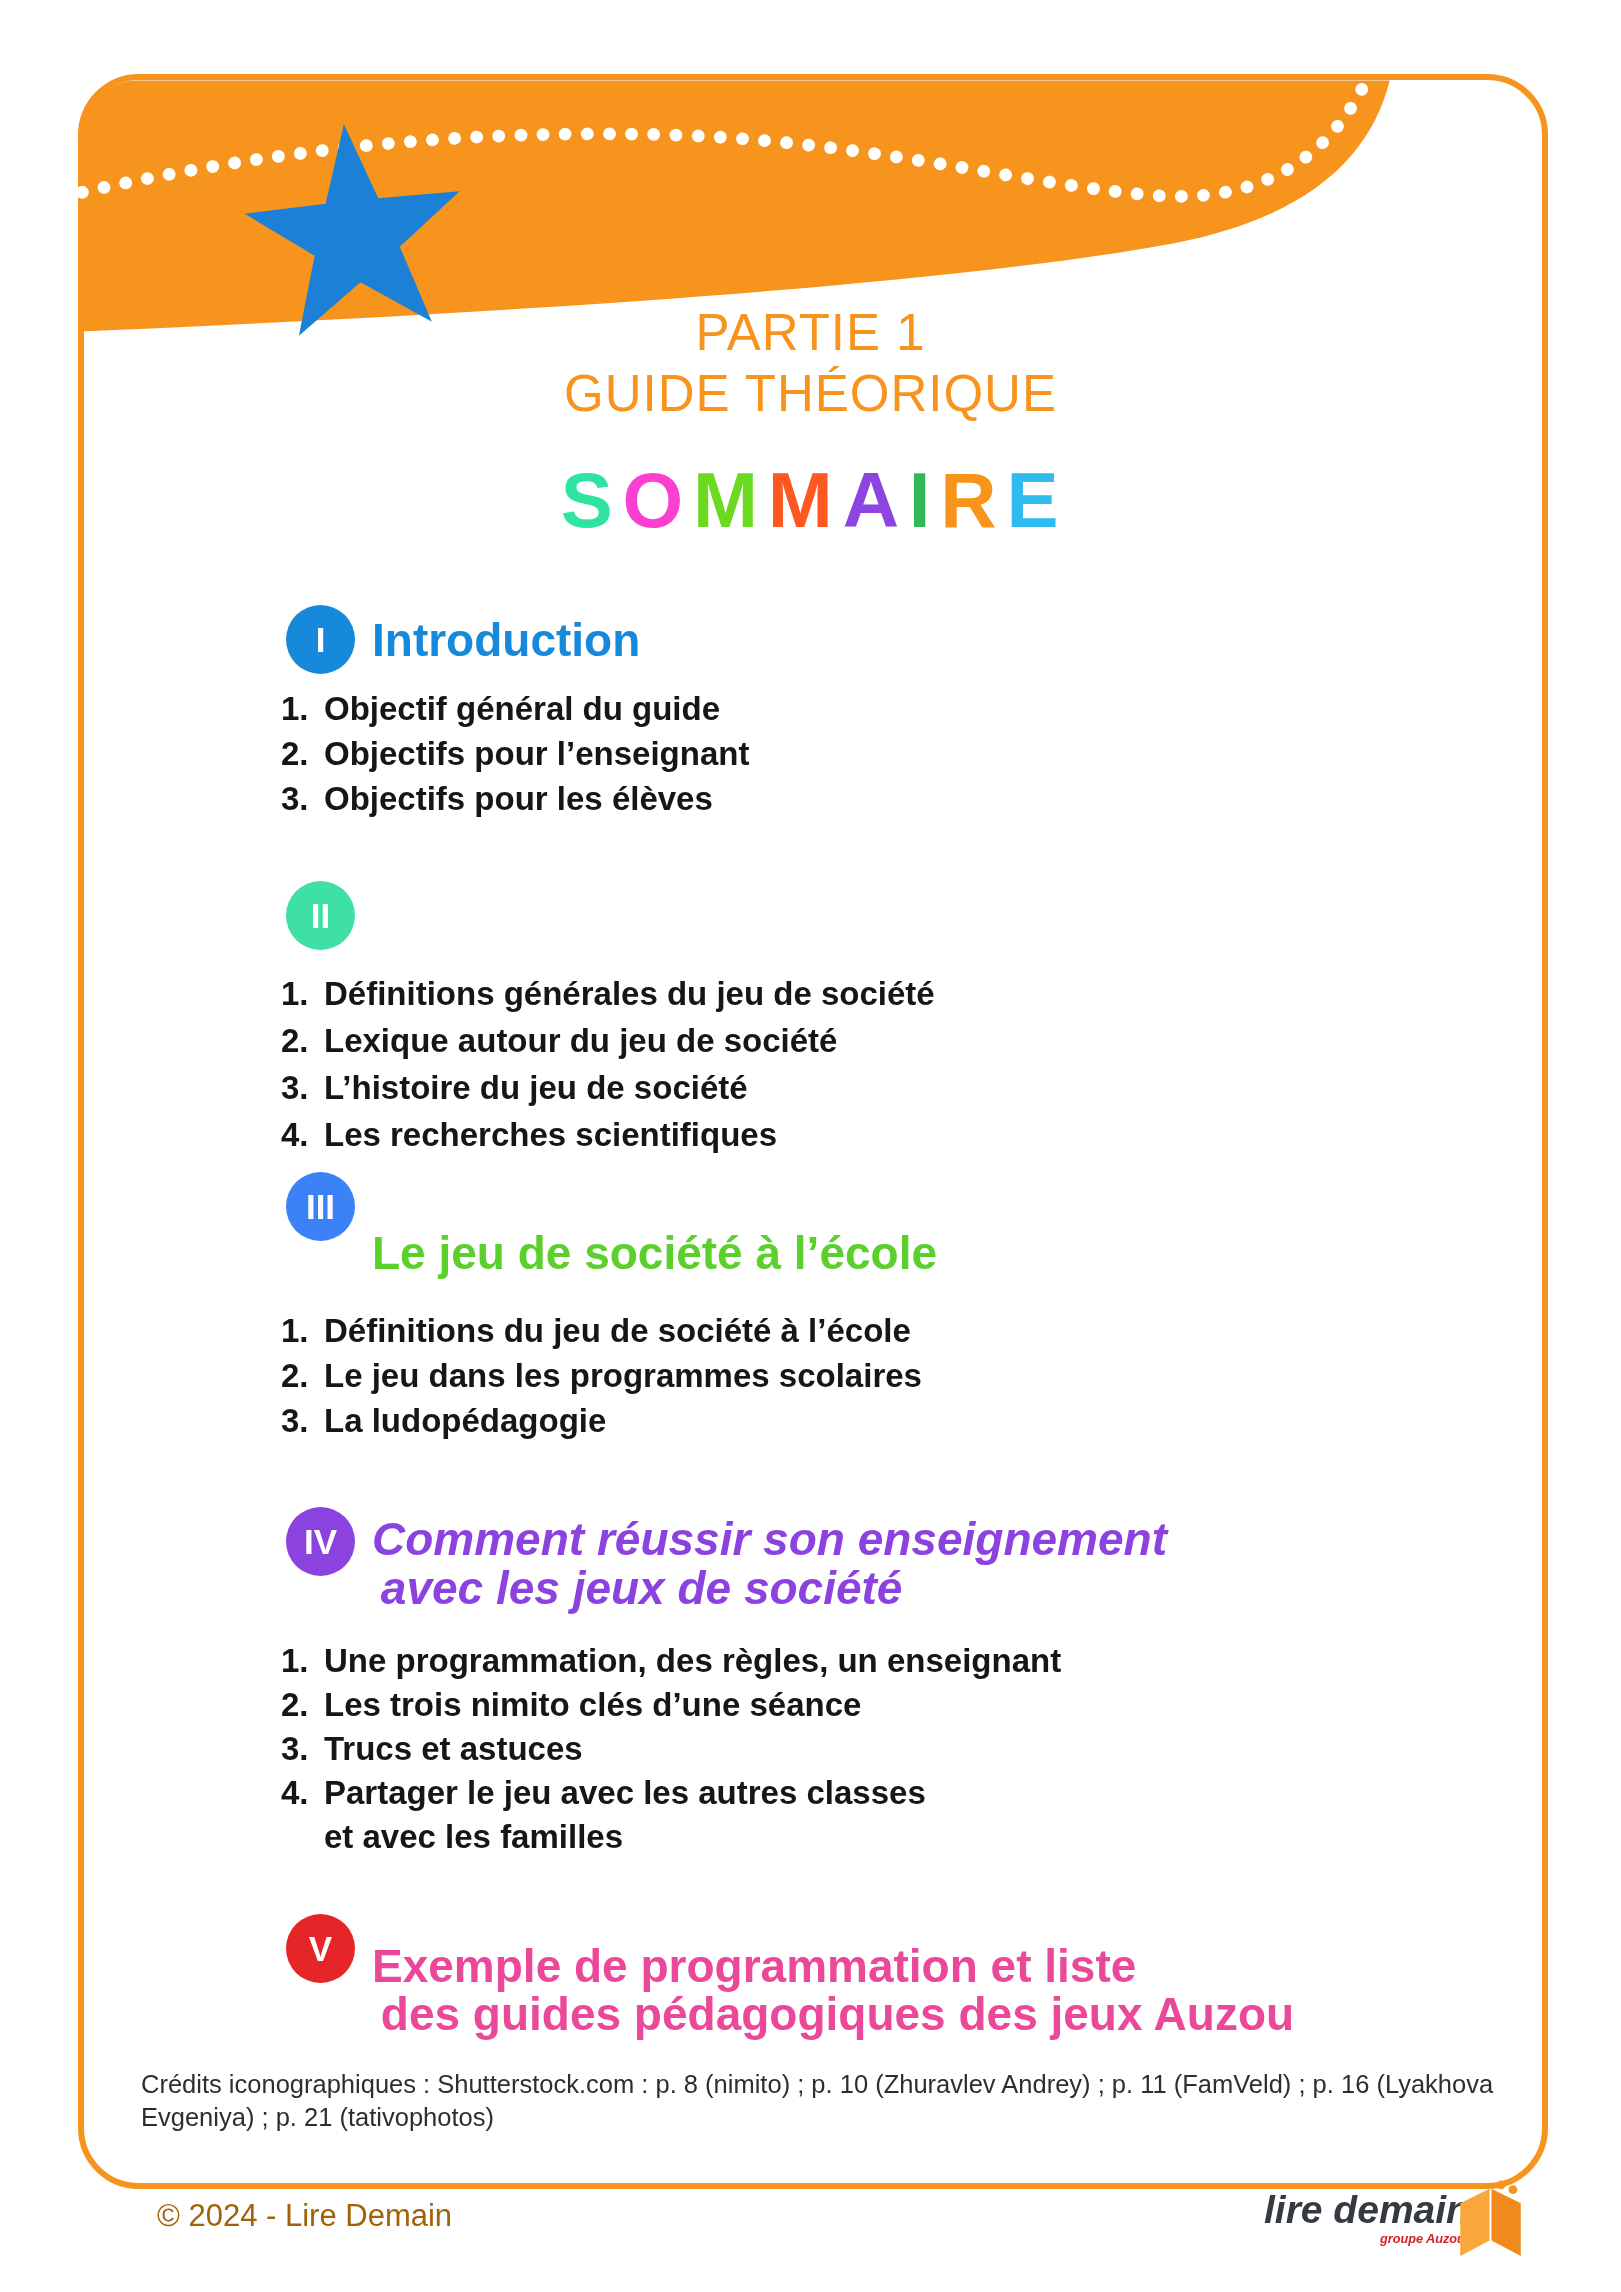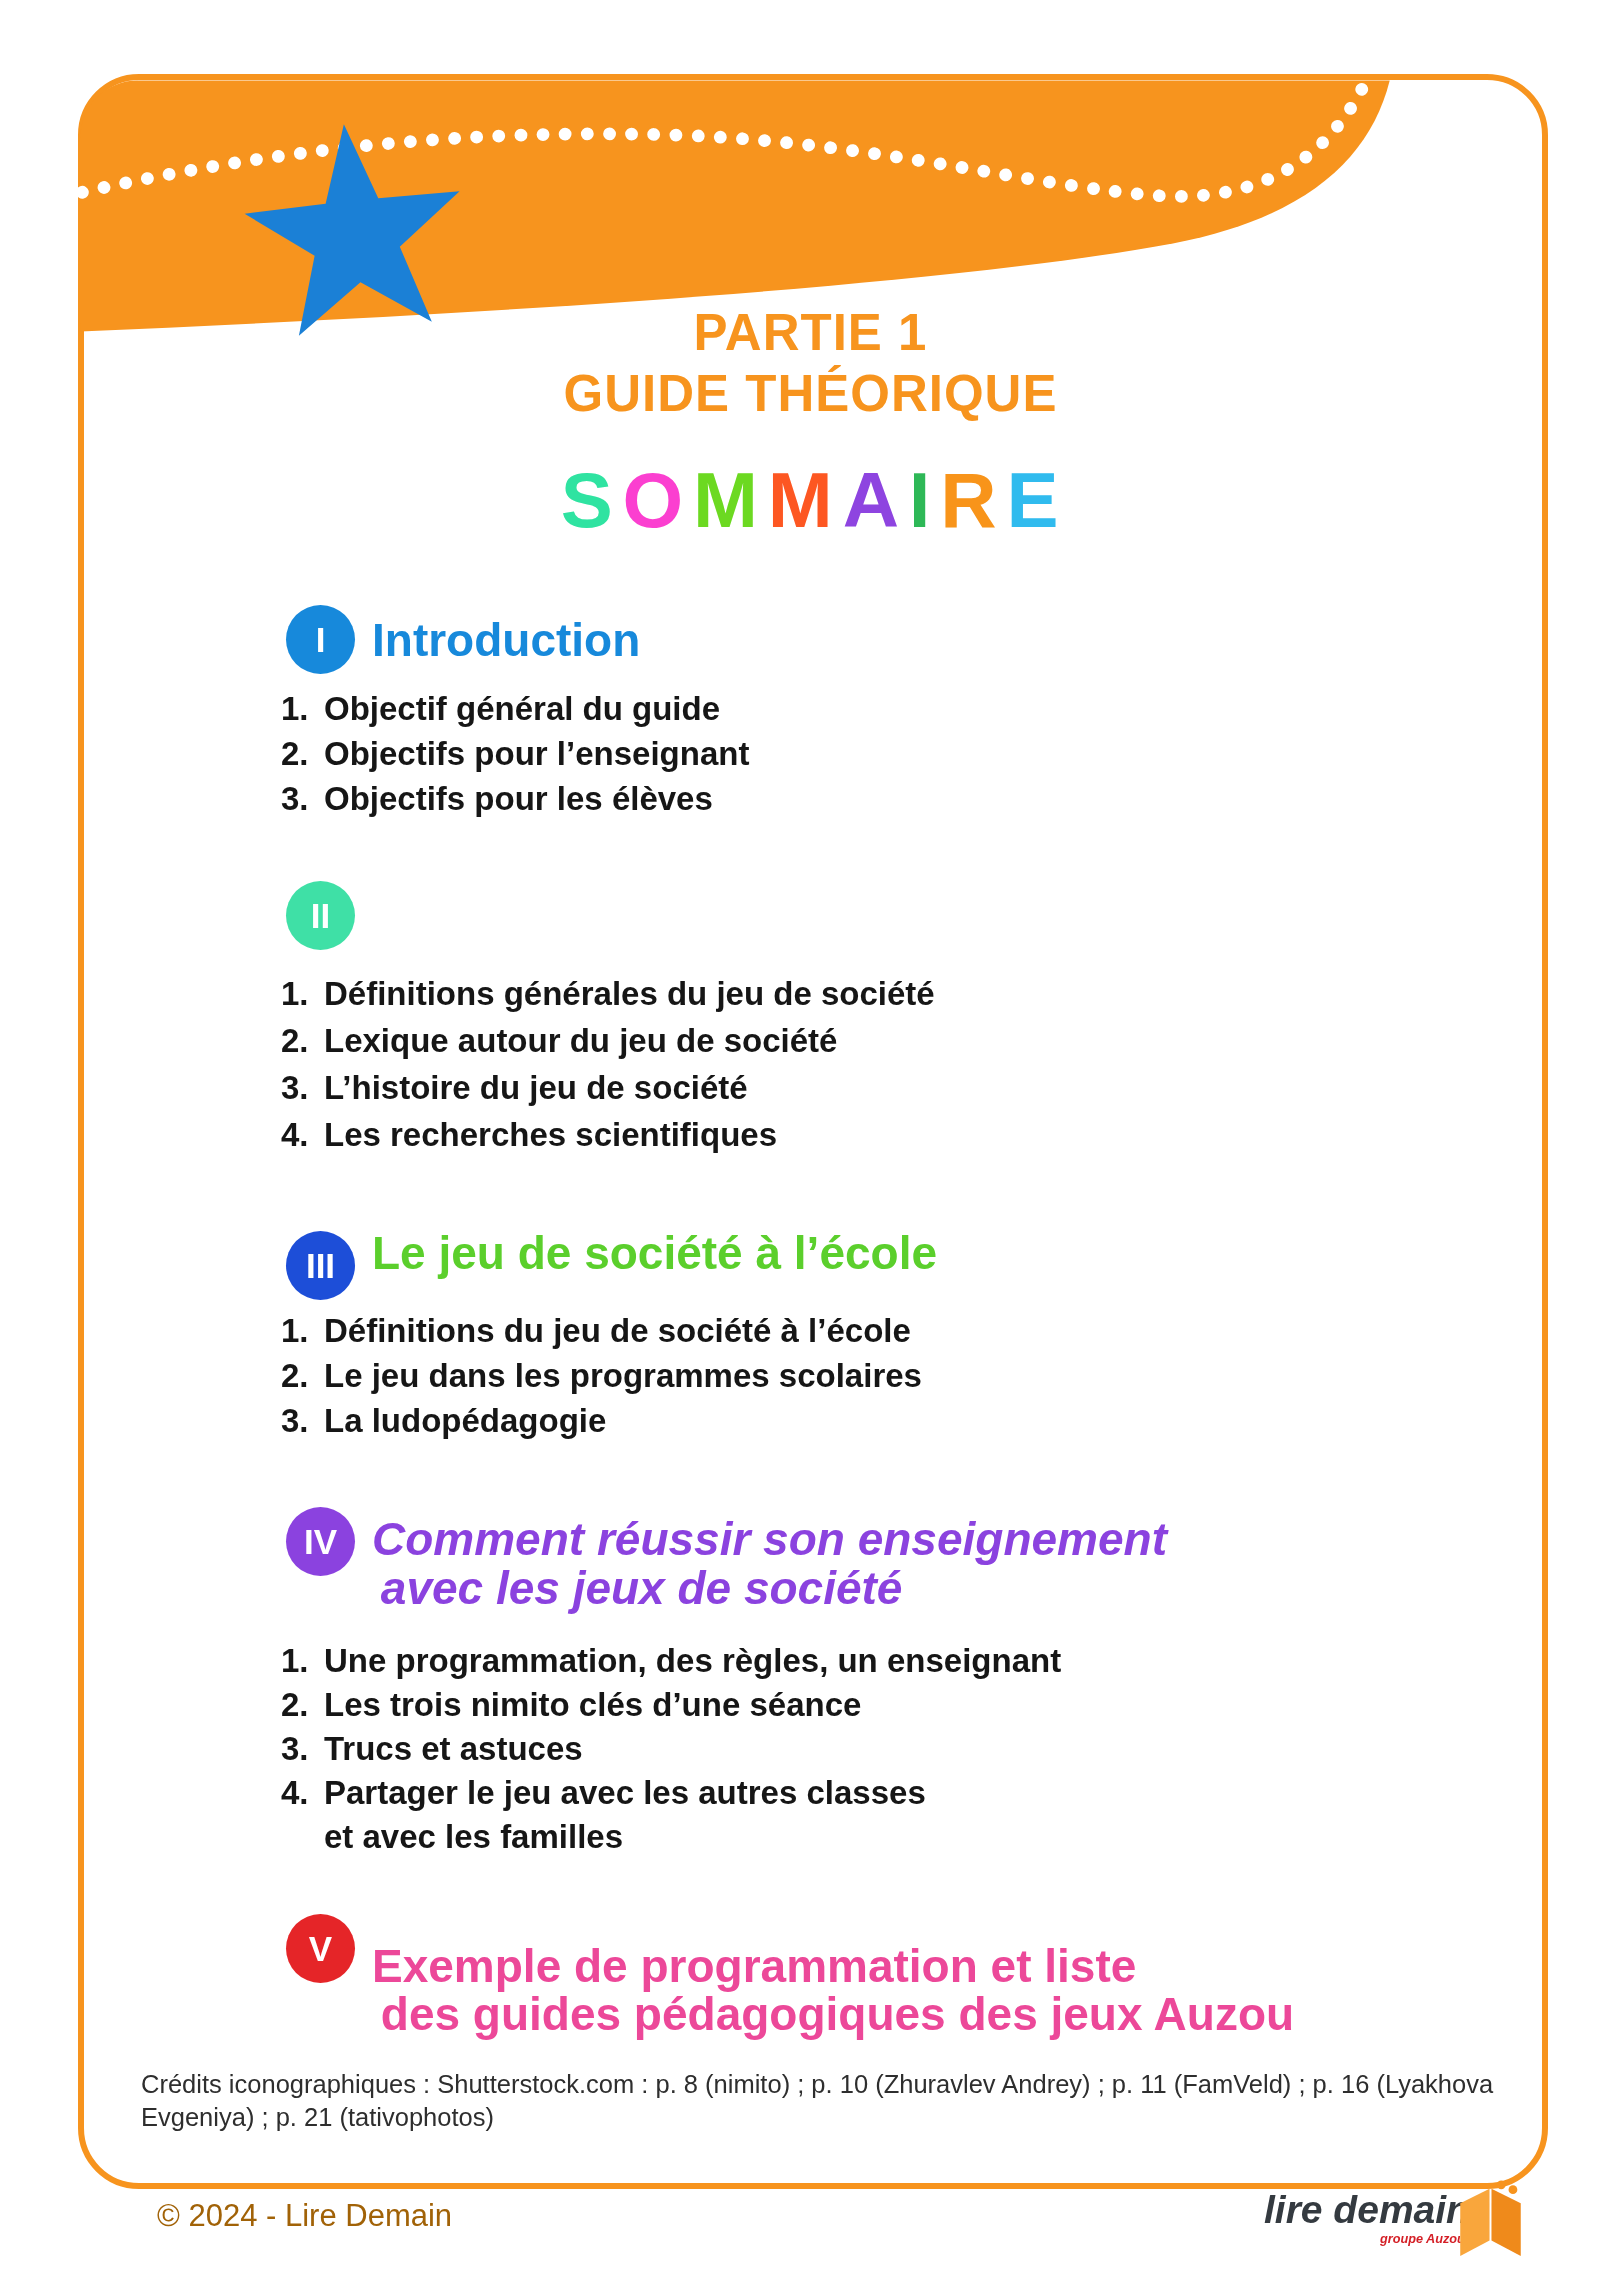--- a/index.html
+++ b/index.html
@@ -7,21 +7,21 @@
     position:relative; width:1621px; height:2293px; overflow:hidden;
     background:#ffffff; font-family:"Liberation Sans", sans-serif;
   }
   .frame {
     position:absolute; left:78px; top:74px; width:1470px; height:2115px;
     box-sizing:border-box; border:6.9px solid #F7941E; border-radius:61px;
   }
   .header-svg { position:absolute; left:0; top:0; }
   .part-title {
     position:absolute; left:0; right:0; top:302px; text-align:center;
-    font-size:51px; font-weight:bold; line-height:61px; letter-spacing:1px;
+    font-size:51px; font-weight:normal; line-height:61px; letter-spacing:1px;
   }
   .sommaire {
     position:absolute; left:0; right:0; top:459px; text-align:center;
     font-size:78px; font-weight:bold; letter-spacing:9.8px; line-height:82px;padding-left:8px;
   }
   .badge {
     position:absolute; left:286px; width:69px; height:69px; border-radius:50%;
     color:#ffffff; font-weight:bold; font-size:35px;
     display:flex; align-items:center; justify-content:center;
   }
@@ -107,21 +107,21 @@
     <div class="item">
       <span class="num">3.</span>
       <span>L’histoire du jeu de société</span>
     </div>
     <div class="item">
       <span class="num">4.</span>
       <span>Les recherches scientifiques</span>
     </div>
   </div>
 
-  <div class="badge" style="top: 1231px; background-color: #1d4ed8;">
+  <div class="badge" style="top: 1172px; background-color: #3b82f6;">
     <span>III</span>
   </div>
   <div class="heading" style="top: 1229px; color: rgb(91, 207, 44);">
     <div>Le jeu de société à l’école</div>
   </div>
   <div class="items" style="top:1308px; line-height:45px;">
     <div class="item">
       <span class="num">1.</span>
       <span>Définitions du jeu de société à l’école</span>
     </div>

